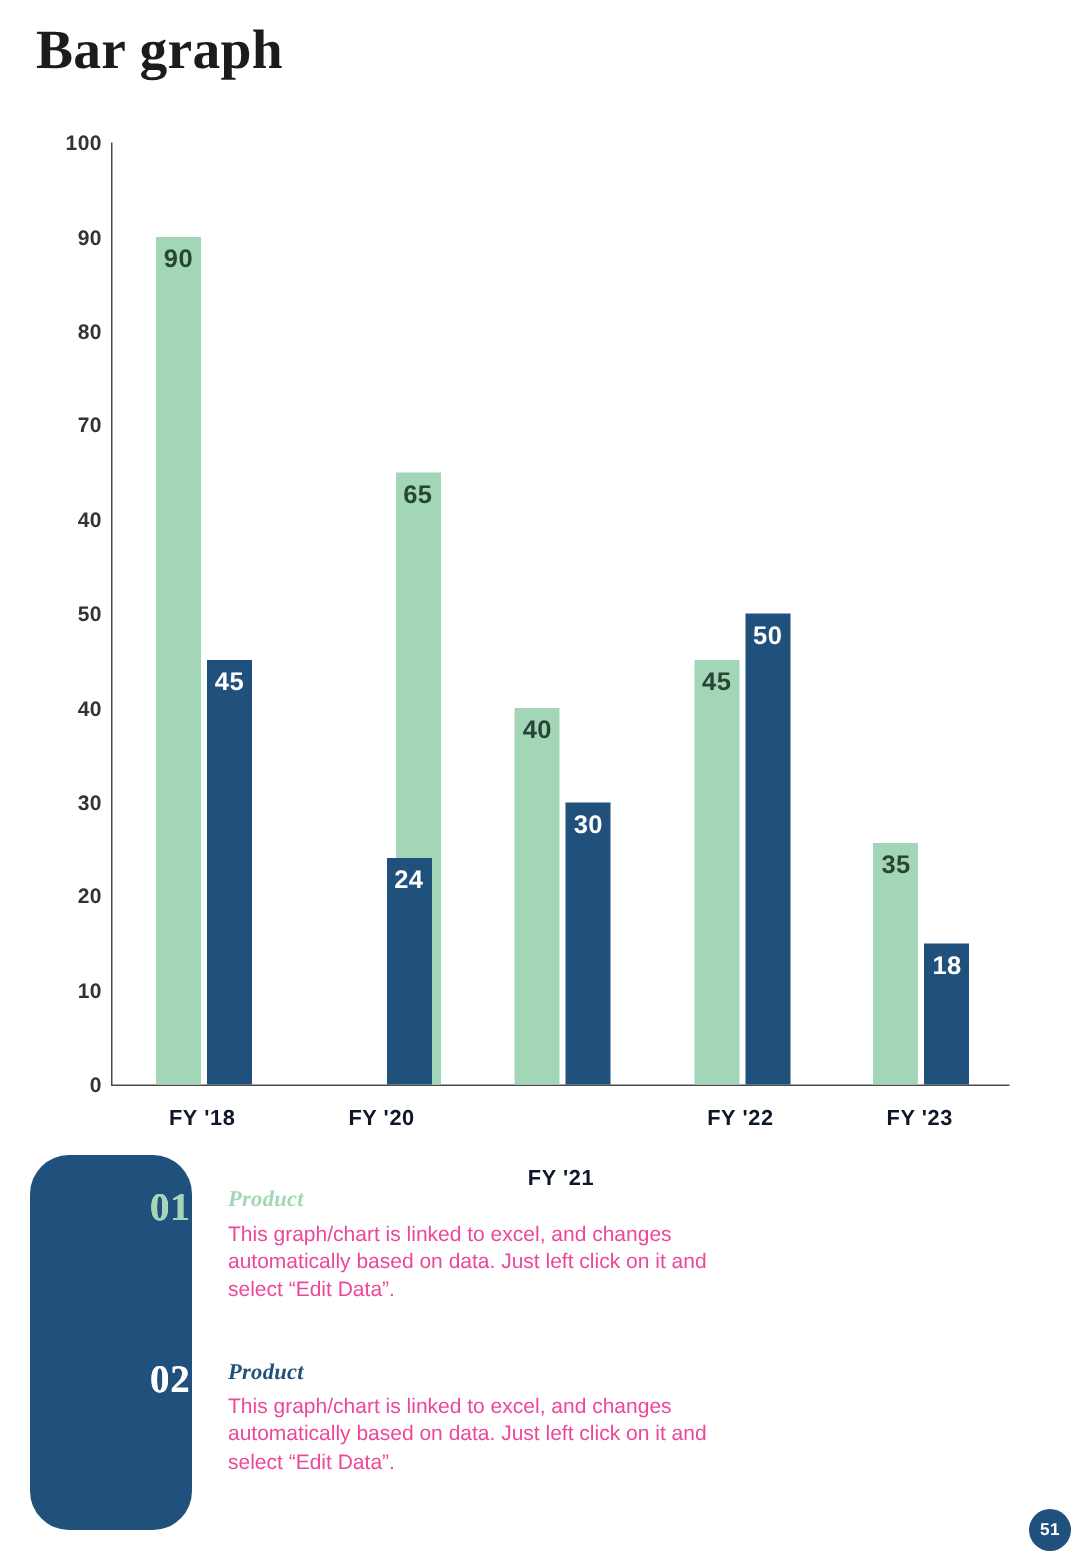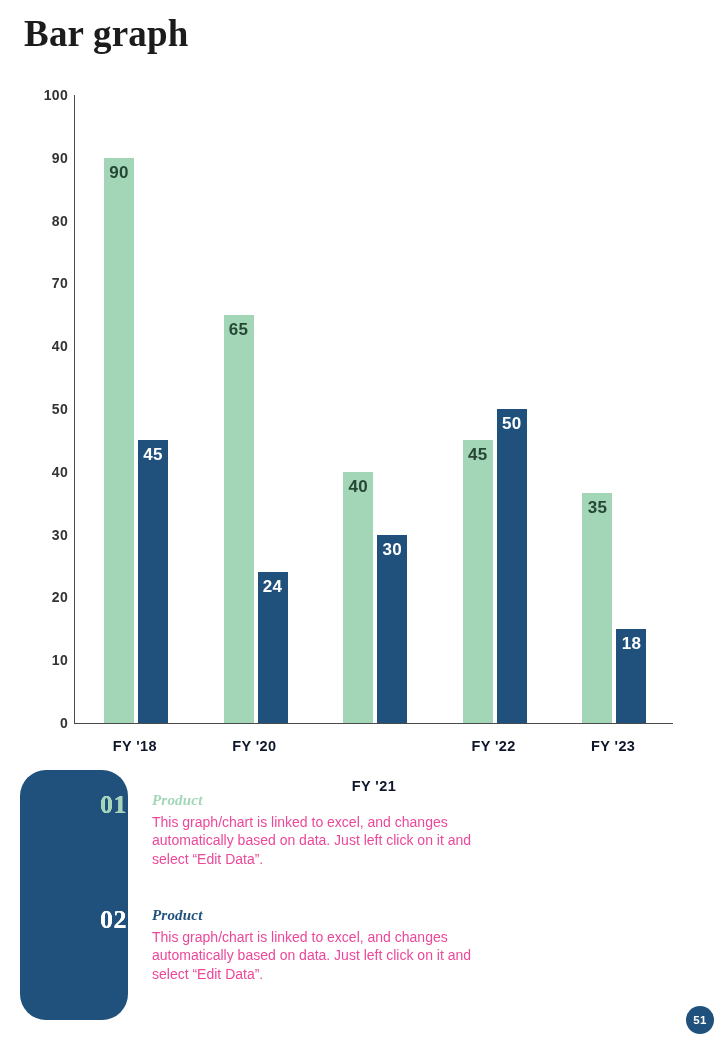--- a/index.html
+++ b/index.html
@@ -245,21 +245,21 @@
   <div class="plot">
       <div class="group" style="left: 0px; width: 119.6px;">
         <div class="bar s0" style="height: 565.2px;">
           <span class="bar-value">90</span>
         </div>
         <div class="bar s1" style="height: 282.6px;">
           <span class="bar-value">45</span>
         </div>
       </div>
       <div class="group" style="left: 119.6px; width: 119.6px;">
-        <div class="bar s0" style="height: 408.2px;">
+        <div class="bar s0" style="height: 408.2px; margin-left: 40px;">
           <span class="bar-value">65</span>
         </div>
         <div class="bar s1" style="height: 150.72px;">
           <span class="bar-value">24</span>
         </div>
       </div>
       <div class="group" style="left: 239.2px; width: 119.6px;">
         <div class="bar s0" style="height: 251.2px;">
           <span class="bar-value">40</span>
         </div>
@@ -269,21 +269,21 @@
       </div>
       <div class="group" style="left: 358.8px; width: 119.6px;">
         <div class="bar s0" style="height: 282.6px;">
           <span class="bar-value">45</span>
         </div>
         <div class="bar s1" style="height: 314px;">
           <span class="bar-value">50</span>
         </div>
       </div>
       <div class="group" style="left: 478.4px; width: 119.6px;">
-        <div class="bar s0" style="height: 230px;">
+        <div class="bar s0" style="height: 161px;">
           <span class="bar-value">35</span>
         </div>
         <div class="bar s1" style="height: 94px;">
           <span class="bar-value">18</span>
         </div>
       </div>
     </div>
 
 <div class="x-label" style="left: 69.8px;">FY '18</div>
     <div class="x-label" style="left: 189.4px;">FY '20</div>

